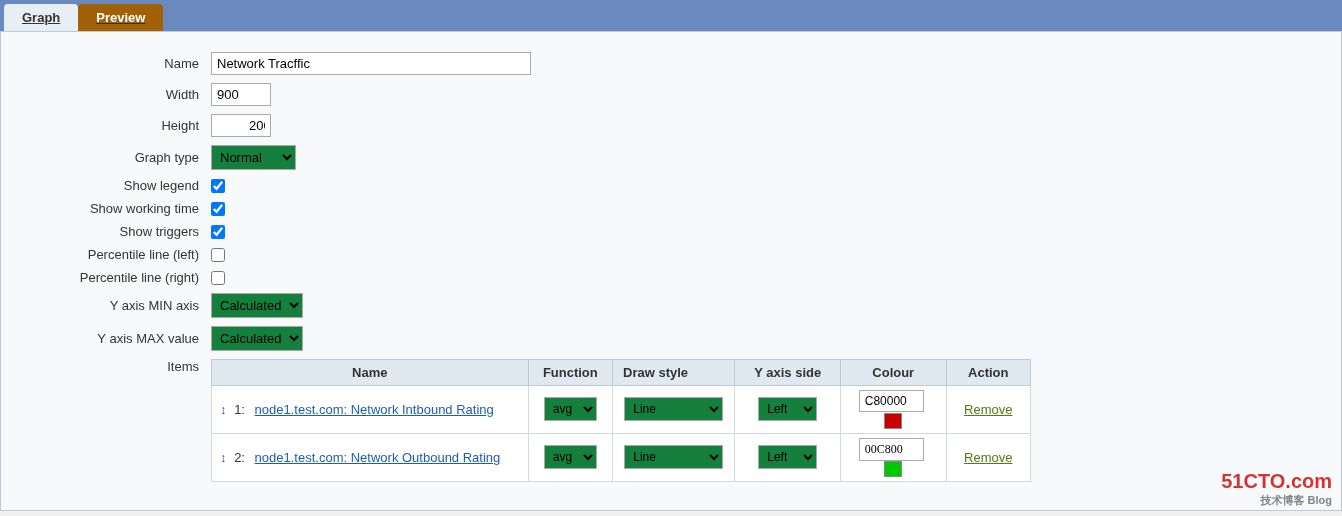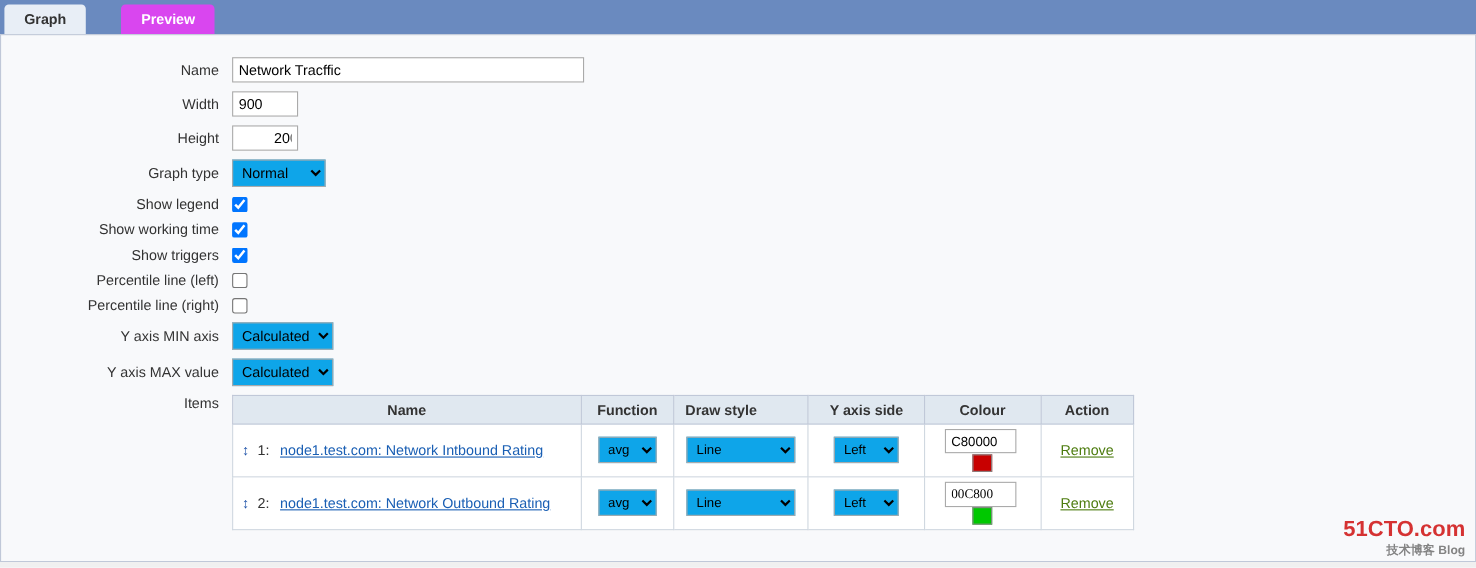--- a/index.html
+++ b/index.html
@@ -7,39 +7,39 @@
       font-family: Arial, sans-serif;
       font-size: 13px;
       background: #f0f0f0;
       color: #333;
     }
 
     .tabs {
       display: flex;
       background: #6a8abf;
       padding: 4px 0 0 4px;
+      text-decoration: underline;
     }
 
     .tab {
       padding: 6px 18px;
       cursor: pointer;
       border-radius: 4px 4px 0 0;
       font-size: 13px;
       font-weight: bold;
     }
 
     .tab.active {
       background: #e8eef6;
       color: #333;
     }
 
     .tab.inactive {
-      background: #d946ef;
+      background: #a16207;
       color: #fff;
-      margin-left: 32px;
     }
 
     .content {
       background: #f8f9fb;
       border: 1px solid #c0c8d8;
       padding: 20px 30px 20px 30px;
       min-height: 440px;
     }
 
     .form-row {
@@ -67,21 +67,21 @@
     input[type="checkbox"] {
       width: 14px;
       height: 14px;
       cursor: pointer;
     }
 
     select {
       border: 1px solid #aaa;
       padding: 3px 4px;
       font-size: 13px;
-      background: #0ea5e9;
+      background: #15803d;
       cursor: pointer;
     }
 
     .items-table {
       border: 1px solid #c0c8d8;
       border-collapse: collapse;
       width: 820px;
       background: #fff;
     }
 

